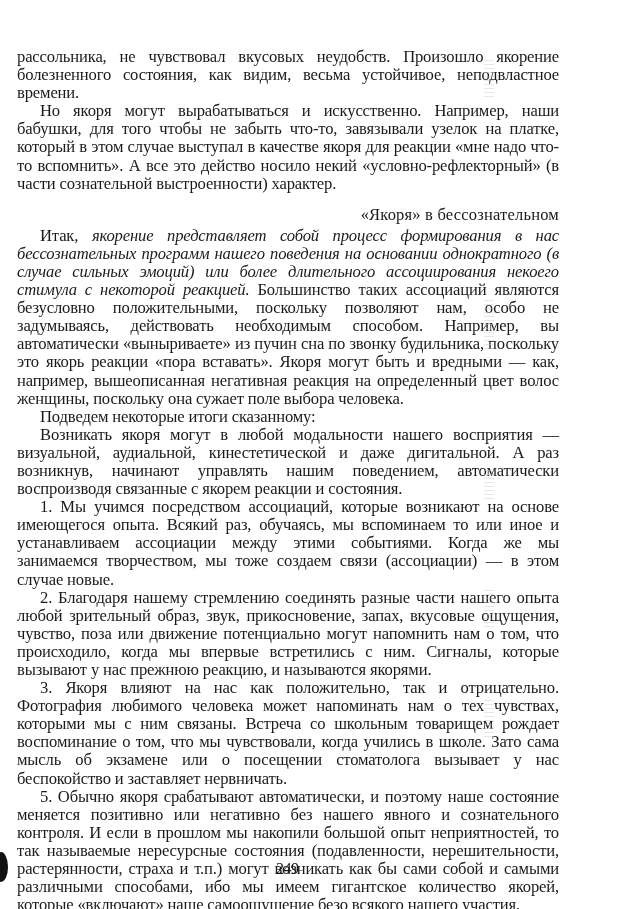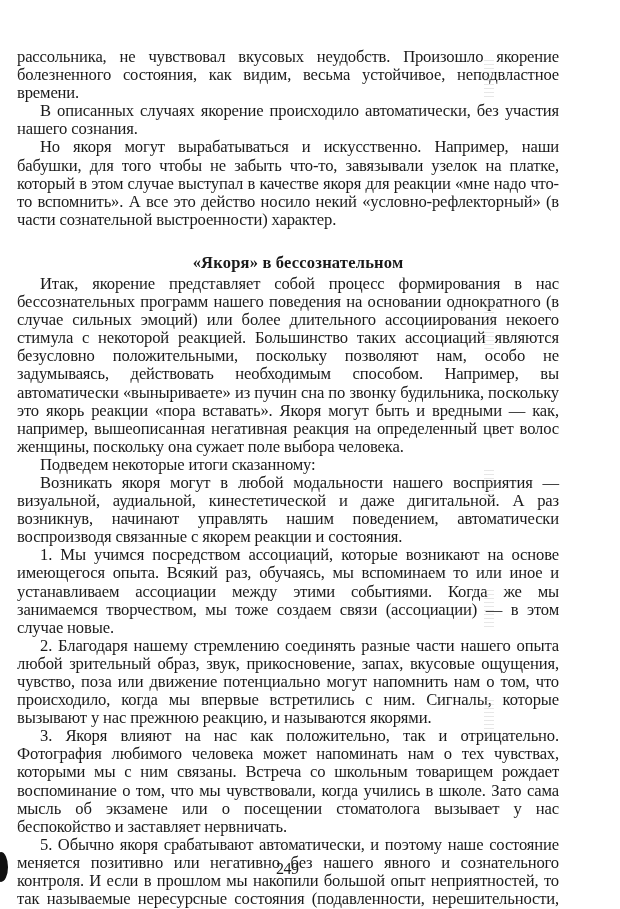--- a/index.html
+++ b/index.html
@@ -18,29 +18,29 @@
     width: 542px;
     font-size: 16.6px;
     line-height: 18.1px;
     text-align: justify;
     hyphens: manual;
     letter-spacing: -0.15px;
   }
   .column p { margin: 0; text-indent: 0; }
   .column p.indent { text-indent: 23px; }
   .heading {
-    text-align: center;
-    font-weight: bold;
+    text-align: right;
+    font-weight: normal;
     font-size: 16.5px;
     line-height: 20px;
-    margin: 24px 0 0 0;
+    margin: 12px 0 0 0;
     padding-left: 20px;
     letter-spacing: 0.2px;
   }
-  .italic { }
+  .italic { font-style: italic; }
   .page-number {
     position: absolute;
     left: 276px;
     top: 860px;
     font-size: 16px;
     letter-spacing: -0.5px;
   }
   .ink-blot {
     position: absolute;
     left: -6px;
@@ -57,21 +57,20 @@
     background: repeating-linear-gradient(180deg, #c8c8c8 0 1px, transparent 1px 4px);
     opacity: 0.45;
   }
 </style>
 </head>
 <body>
 
 <div class="page">
   <div class="column">
     <p>рассольника, не чувствовал вкусовых неудобств. Произошло якорение болезнен­ного состояния, как видим, весьма устойчивое, неподвластное времени.</p>
-    <p class="indent">В описанных случаях якорение происходило автоматически, без участия наше­го сознания.</p>
     <p class="indent">Но якоря могут вырабатываться и искусственно. Например, наши бабушки, для того чтобы не забыть что-то, завязывали узелок на платке, который в этом случае выступал в качестве якоря для реакции «мне надо что-то вспомнить». А все это действо носило некий «условно-рефлекторный» (в части сознательной вы­строенности) характер.</p>
 
     <div class="heading">«Якоря» в бессознательном</div>
 
     <p class="indent" style="margin-top:2px"><span>Итак, </span><span class="italic">якорение представляет собой процесс формирования в нас бессознатель­ных программ нашего поведения на основании однократного (в случае сильных эмо­ций) или более длительного ассоциирования некоего стимула с некоторой реакцией.</span><span> Большинство таких ассоциаций являются безусловно положительными, посколь­ку позволяют нам, особо не задумываясь, действовать необходимым способом. Например, вы автоматически «выныриваете» из пучин сна по звонку будильни­ка, поскольку это якорь реакции «пора вставать». Якоря могут быть и вредны­ми — как, например, вышеописанная негативная реакция на определенный цвет волос женщины, поскольку она сужает поле выбора человека.</span></p>
 
     <p class="indent">Подведем некоторые итоги сказанному:</p>
     <p class="indent">Возникать якоря могут в любой модальности нашего восприятия — визуаль­ной, аудиальной, кинестетической и даже дигитальной. А раз возникнув, начина­ют управлять нашим поведением, автоматически воспроизводя связанные с яко­рем реакции и состояния.</p>
     <p class="indent">1. Мы учимся посредством ассоциаций, которые возникают на основе имею­щегося опыта. Всякий раз, обучаясь, мы вспоминаем то или иное и устанавливаем ассоциации между этими событиями. Когда же мы занимаемся творчеством, мы тоже создаем связи (ассоциации) — в этом случае новые.</p>
     <p class="indent">2. Благодаря нашему стремлению соединять разные части нашего опыта любой зрительный образ, звук, прикосновение, запах, вкусовые ощущения, чувство, поза или движение потенциально могут напомнить нам о том, что происходило, когда мы впервые встретились с ним. Сигналы, которые вызывают у нас пре­жнюю реакцию, и называются якорями.</p>

